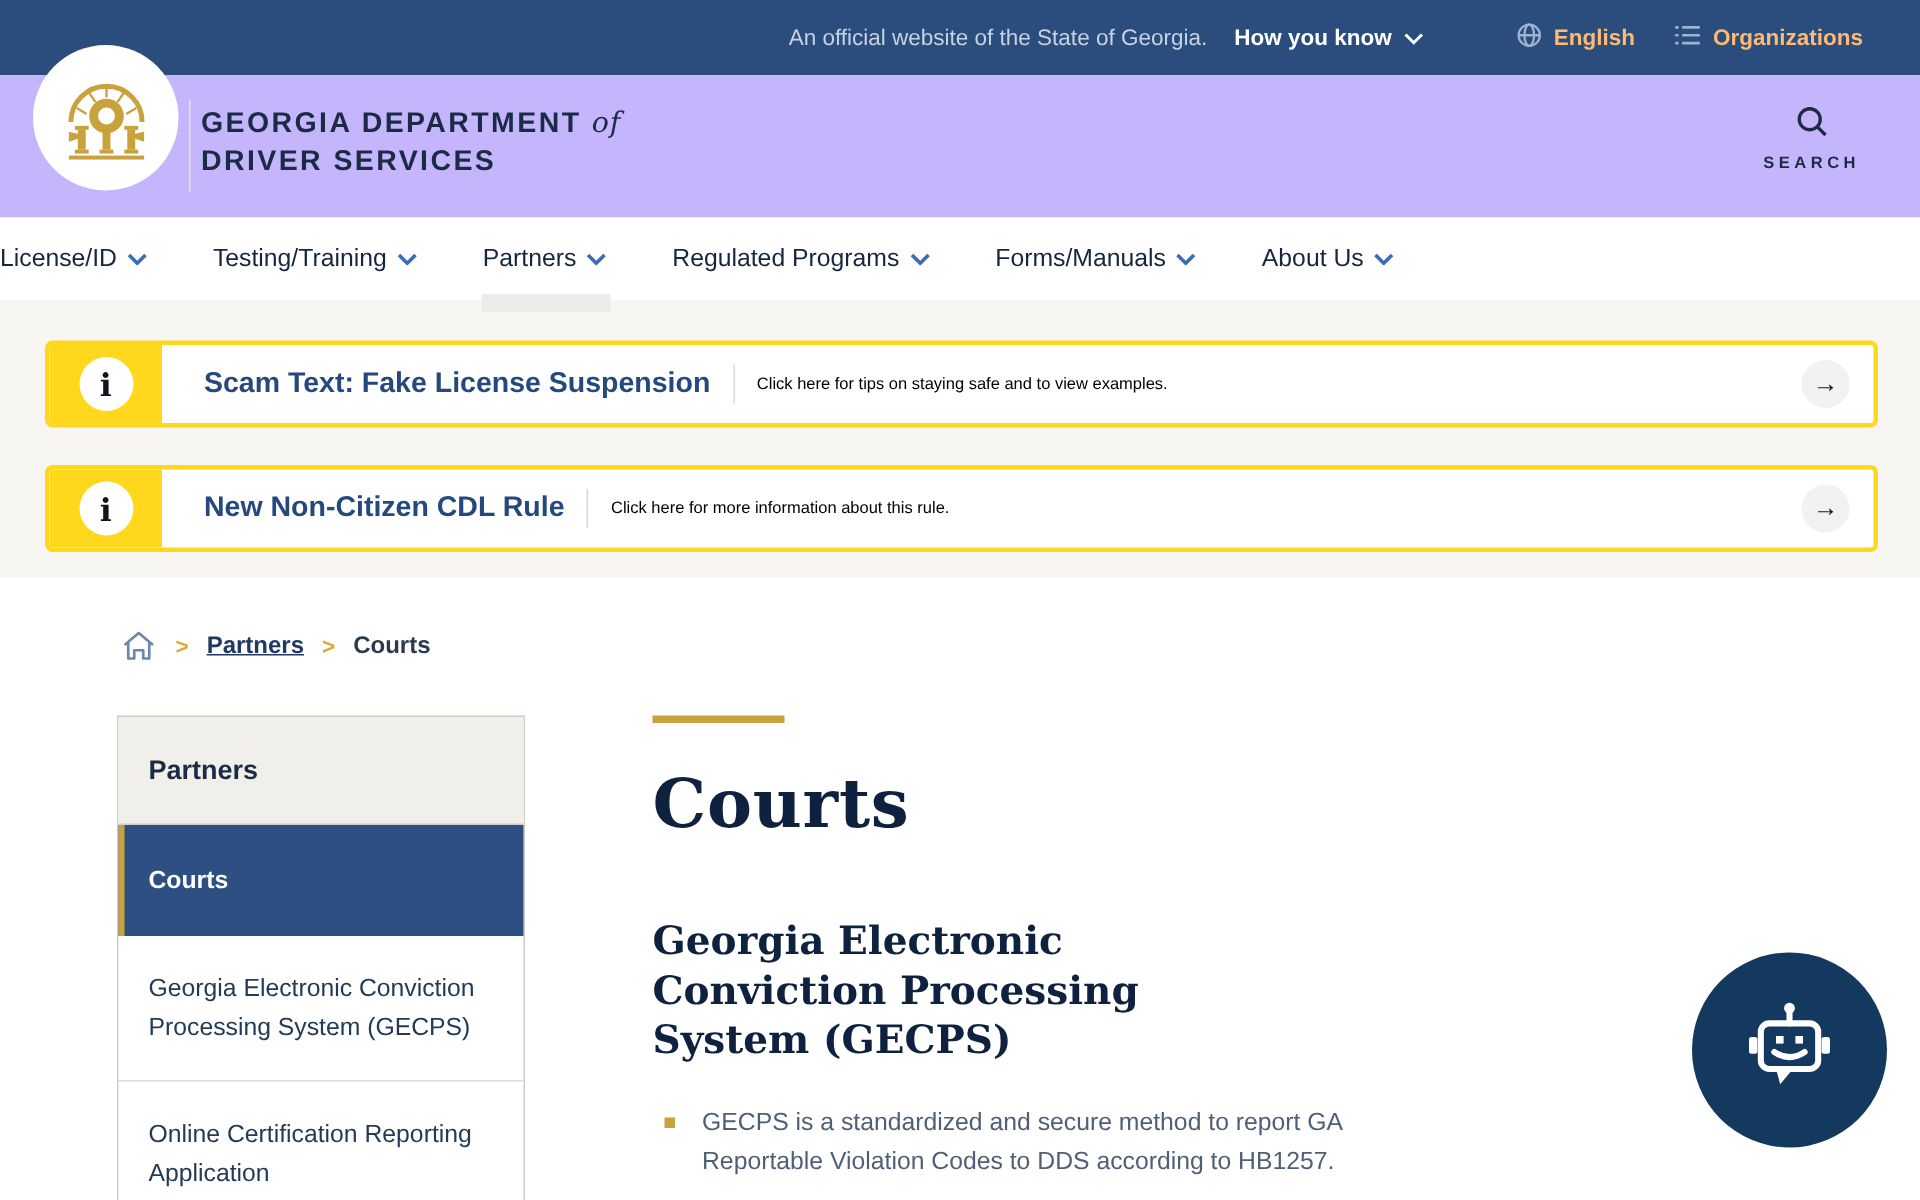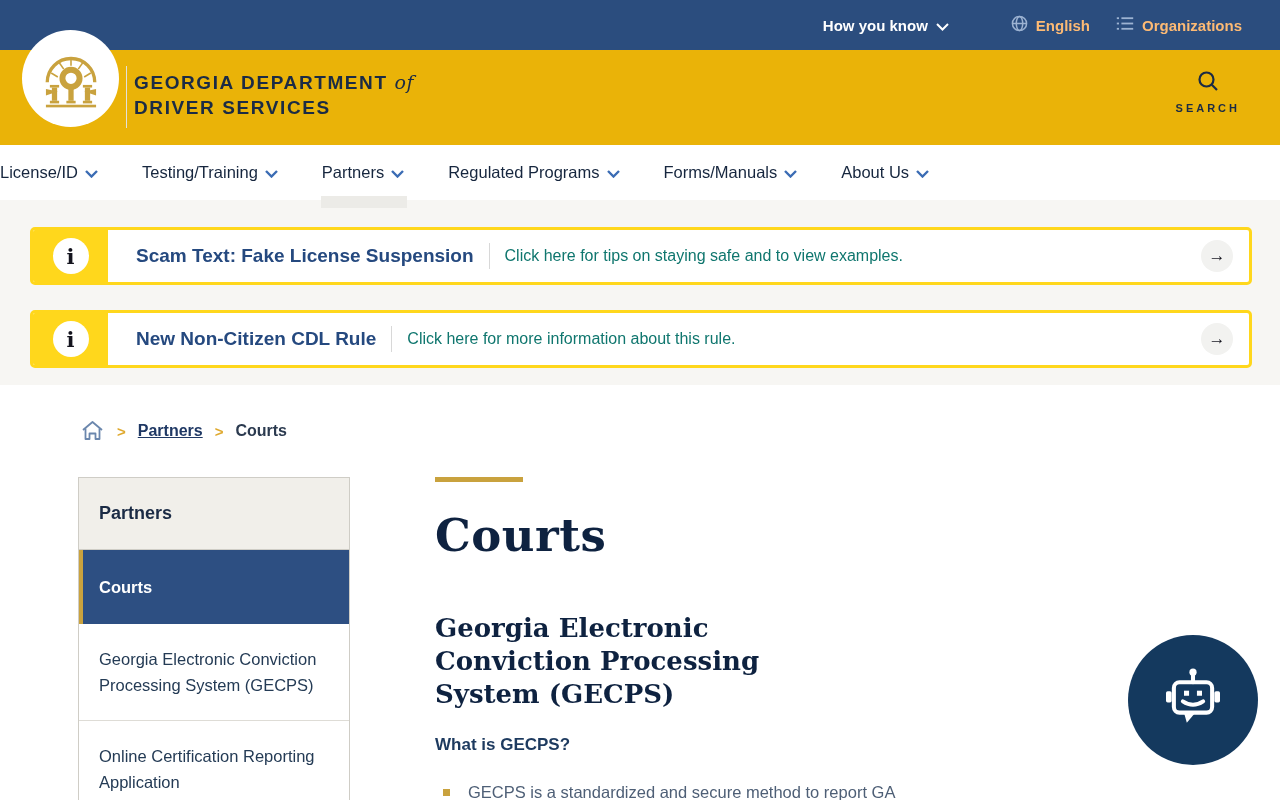--- a/index.html
+++ b/index.html
@@ -32,21 +32,21 @@
     margin-right:62px; cursor:pointer;
   }
   .topbar .tb-group {
     color:#fdba74; font-weight:bold;
     display:flex; align-items:center; gap:8px;
     cursor:pointer;
   }
   .topbar .tb-group.lang { margin-right:26px; }
 
   
-  .header { height:95px; background:#eab308; position:relative; z-index:3;padding-left:14px; }
+  .header { height:95px; background:#c4b5fd; position:relative; z-index:3;padding-left:14px; }
   .logo-circle {
     position:absolute; left:22px; top:-20px;
     width:97px; height:97px; border-radius:50%;
     background:#ffffff;
     display:flex; align-items:center; justify-content:center;
     cursor:pointer;
   }
   .brand-divider {
     position:absolute; left:126px; top:16px;
     width:1px; height:62px; background:#e3e1dc;
@@ -101,21 +101,21 @@
     width:75px; align-self:stretch; background:#ffd71c;
     display:flex; align-items:center; justify-content:center; flex:none;
   }
   .alert .info-circle {
     width:36px; height:36px; border-radius:50%; background:#ffffff;
     display:flex; align-items:center; justify-content:center;
     font-family:"DejaVu Serif", serif; font-size:21px; font-weight:bold; color:#14141e;
   }
   .alert .a-title { font-size:19px; font-weight:bold; color:#25497f; margin-left:28px; white-space:nowrap; }
   .alert .a-div { width:1px; height:26px; background:#d8d8d8; margin:0 15px; flex:none; }
-  .alert .a-msg { font-size:16px; color:#0f766e; white-space:nowrap; }
+  .alert .a-msg { font-size:11px; color:#000000; white-space:nowrap; }
   .alert .arrow-circle {
     margin-left:auto; margin-right:16px; flex:none;
     width:32px; height:32px; border-radius:50%; background:#f2f2f0;
     display:flex; align-items:center; justify-content:center;
     font-size:17px; color:#14141e;
   }
 
   
   .breadcrumb {
     margin:34px 0 0 80px;
@@ -185,20 +185,21 @@
     width:130px; height:130px; border-radius:50%;
     background:#14395e;
     display:flex; align-items:center; justify-content:center;
     cursor:pointer; z-index:5;
   }
 </style>
 </head>
 <body>
 
 <div class="topbar">
+  <span class="official">An official website of the State of Georgia.</span>
   <span class="hyk">
     <span>How you know</span>
     <span class="ic">
       <svg width="13" height="8" viewBox="0 0 13 8">
           <polyline points="1,1 6.5,6.5 12,1" fill="none" stroke="#ffffff" stroke-width="2"></polyline>
         </svg>
     </span>
   </span>
   <span class="tb-group lang">
     <span>
@@ -360,21 +361,20 @@
   <div class="sb-head">Partners</div>
   <div class="sb-item active">Courts</div>
   <div class="sb-item">Georgia Electronic Conviction Processing System (GECPS)</div>
   <div class="sb-item">Online Certification Reporting Application</div>
 </div>
 
 <div class="main">
   <div class="gold-bar"></div>
   <h1 class="page-title">Courts</h1>
   <h2 class="section-heading">Georgia Electronic Conviction Processing System (GECPS)</h2>
-  <h3 class="question-heading">What is GECPS?</h3>
   <ul class="bullets">
     <li>
       <span class="sq"></span>
       <span>GECPS is a standardized and secure method to report GA Reportable Violation Codes to DDS according to HB1257.</span>
     </li>
   </ul>
 </div>
 
 <div class="chat-fab">
   <span>

